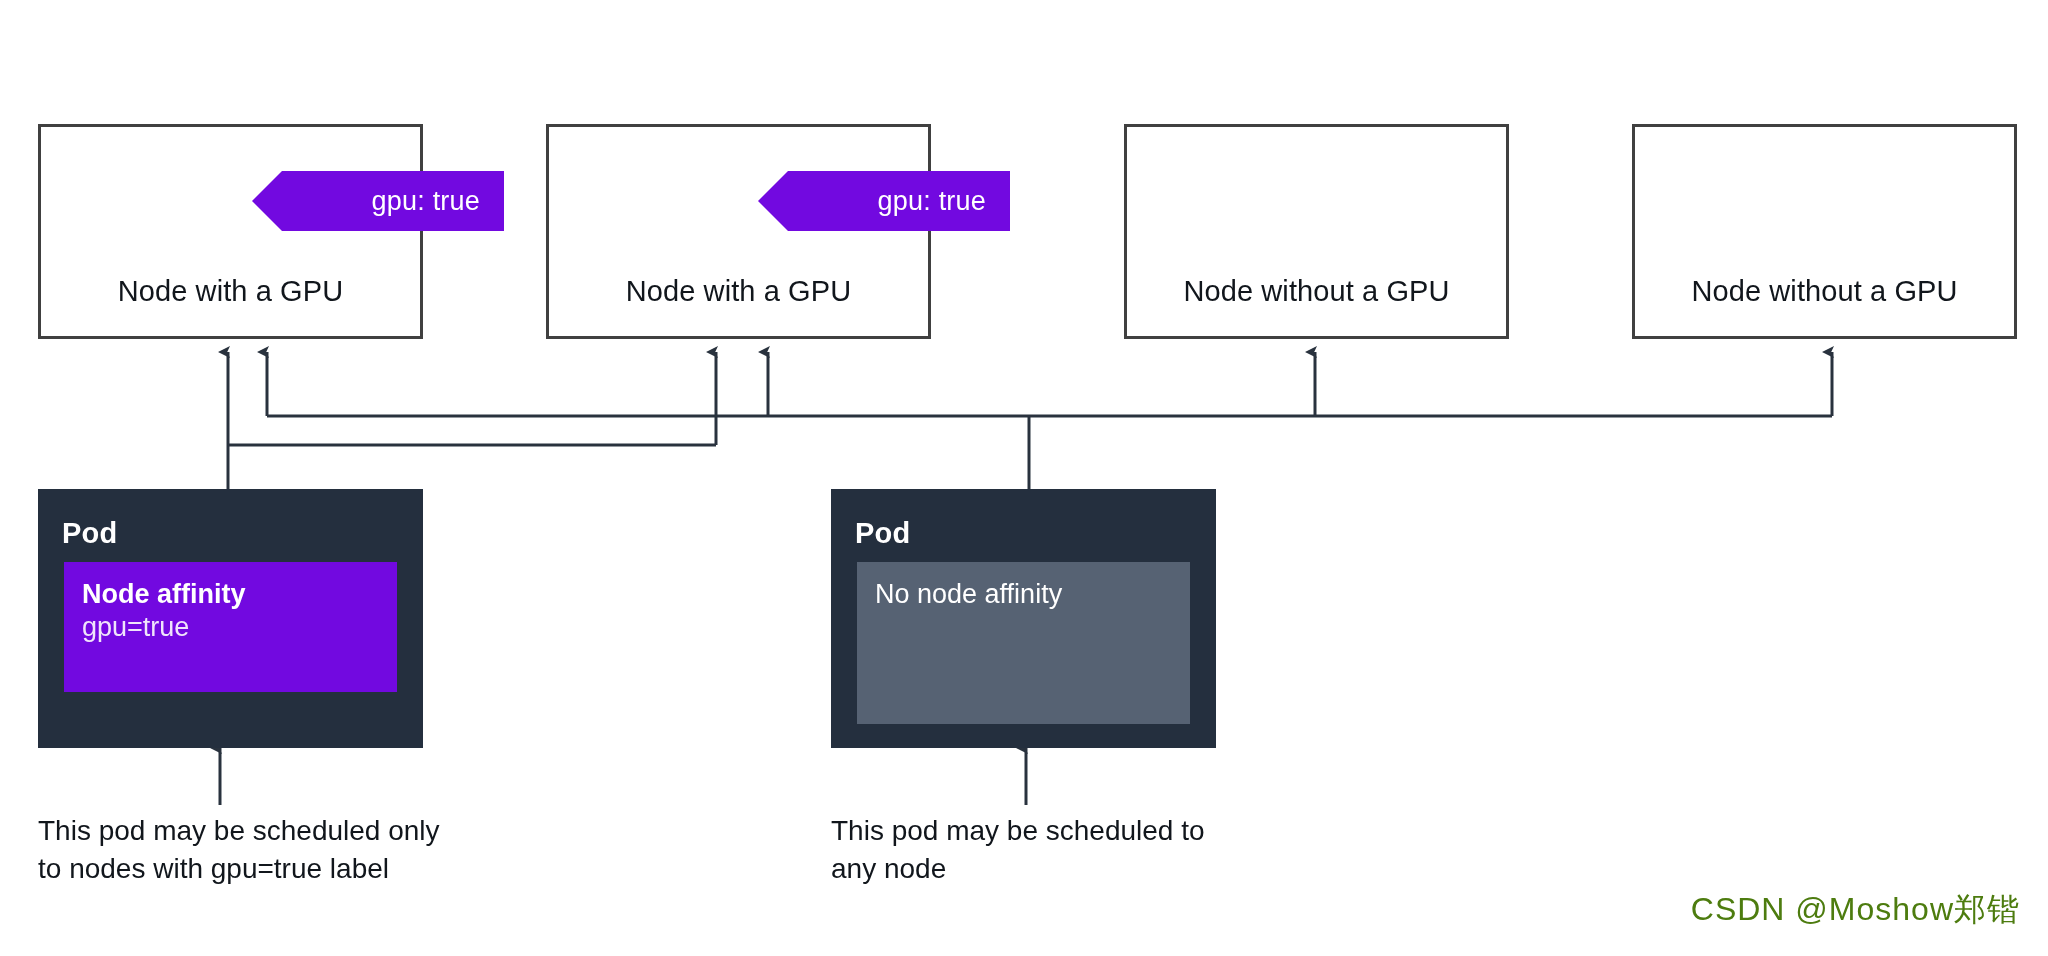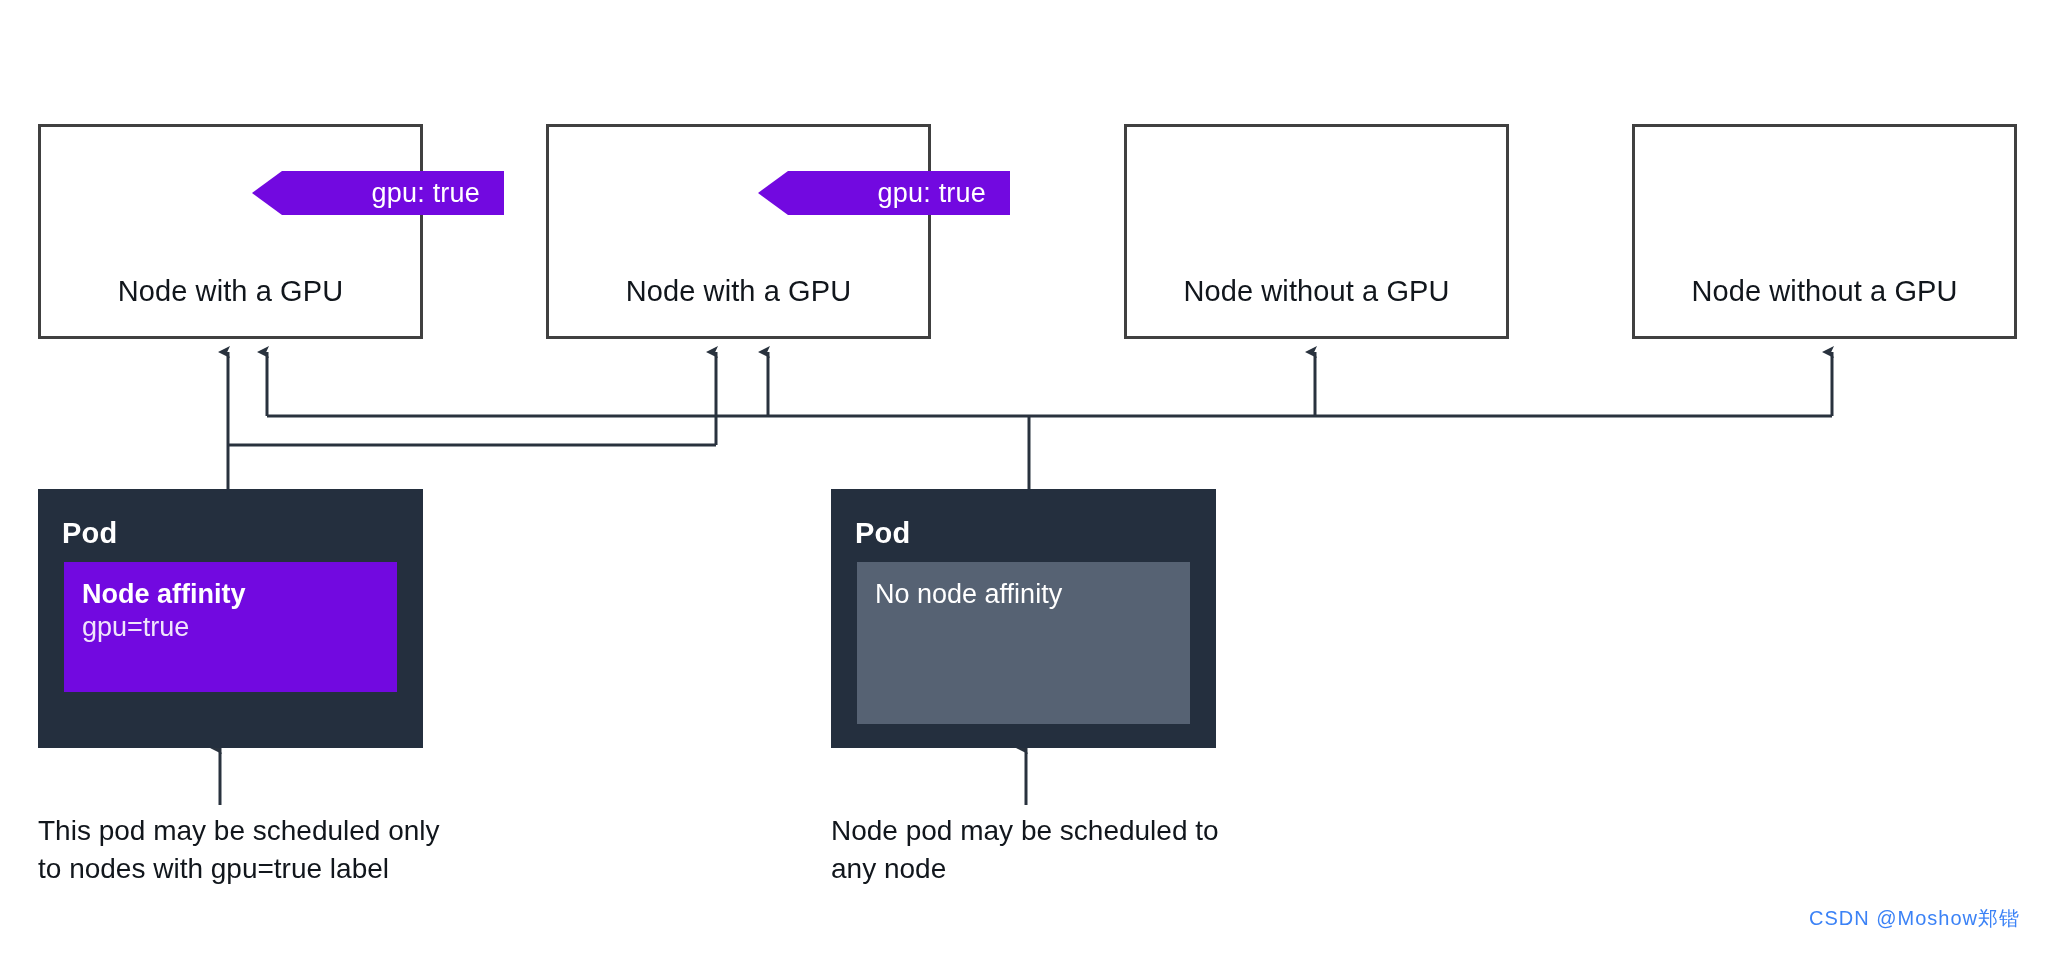--- a/index.html
+++ b/index.html
@@ -38,21 +38,21 @@
     font-size: 29px;
     color: #11161c;
     letter-spacing: 0.1px;
     padding-bottom: 28px;
     white-space: nowrap;
   }
 
   
   .gpu-tag {
     position: absolute;
-    height: 44px;
+    height: 60px;
     background: #7209e0;
     display: flex;
     align-items: center;
     justify-content: flex-end;
     box-sizing: border-box;
     padding-right: 24px;
     clip-path: polygon(30px 0, 100% 0, 100% 100%, 30px 100%, 0 50%);
     z-index: 6;
     text-align: center;
   }
@@ -109,22 +109,22 @@
     line-height: 38px;
     color: #11161c;
     white-space: pre-line;
   }
 
   
   .watermark {
     position: absolute;
     right: 28px;
     bottom: 24px;
-    font-size: 20px;
-    color: #3b82f6;
+    font-size: 32px;
+    color: #4d7c0f;
     letter-spacing: 1px;
     user-select: none;
   }
 
   svg.wires {
     position: absolute;
     left: 0;
     top: 0;
     width: 2048px;
     height: 956px;
@@ -207,18 +207,18 @@
     <div class="pod-inner gray" style="left:26px; top:73px; width:333px; height:162px;">
       <div class="inner-text">
         <div class="inner-line">No node affinity</div>
       </div>
     </div>
   </div>
 
   <div class="caption" style="left:38px; top:812px; width:560px;">This pod may be scheduled only
 to nodes with gpu=true label</div>
 
-  <div class="caption" style="left:831px; top:812px; width:520px;">Node pod may be scheduled to
+  <div class="caption" style="left:831px; top:812px; width:520px;">This pod may be scheduled to
 any node</div>
 
   <div class="watermark">CSDN @Moshow郑锴</div>
 
 </div>
 
 </body></html>

